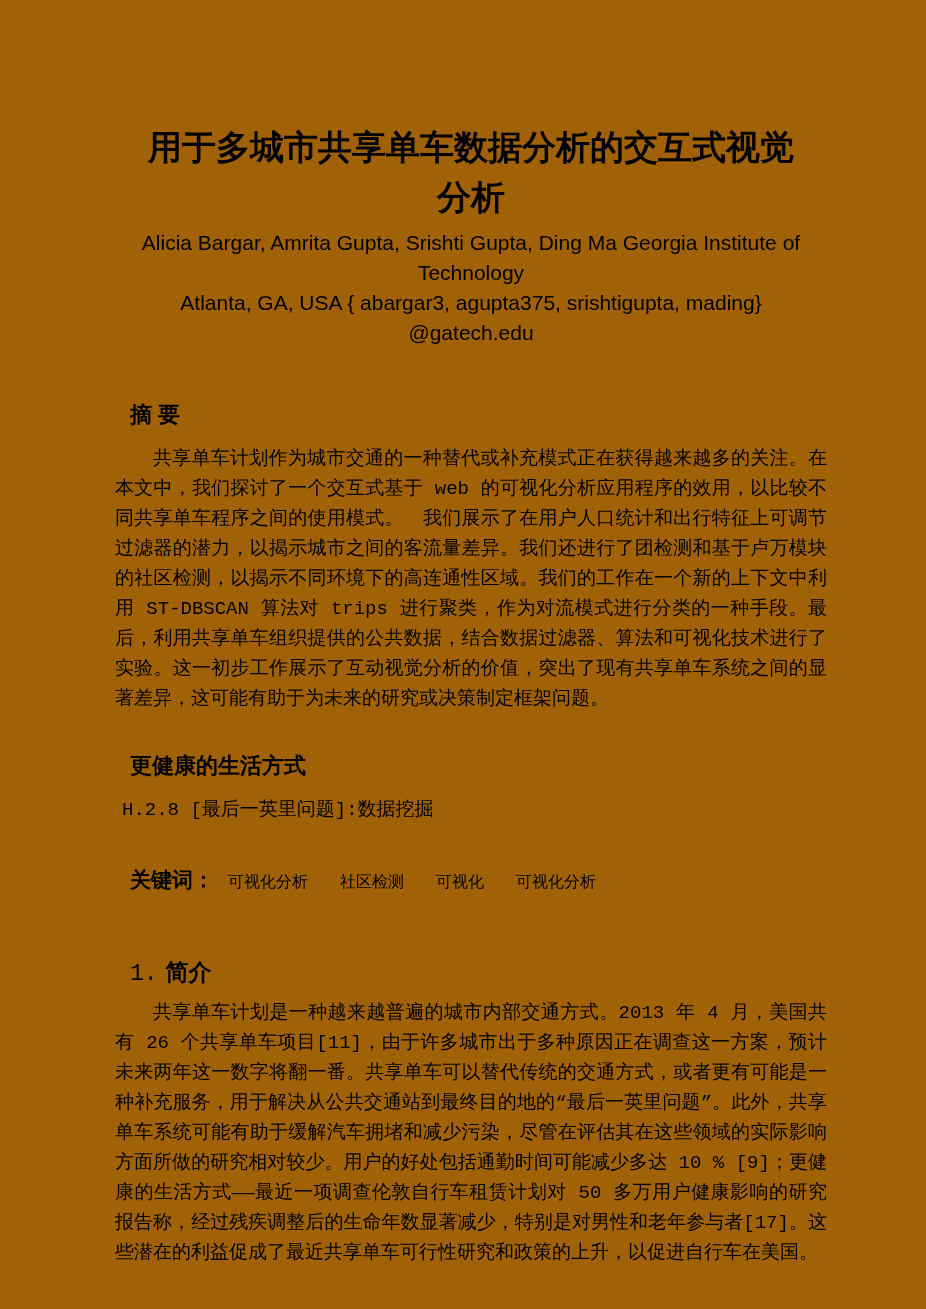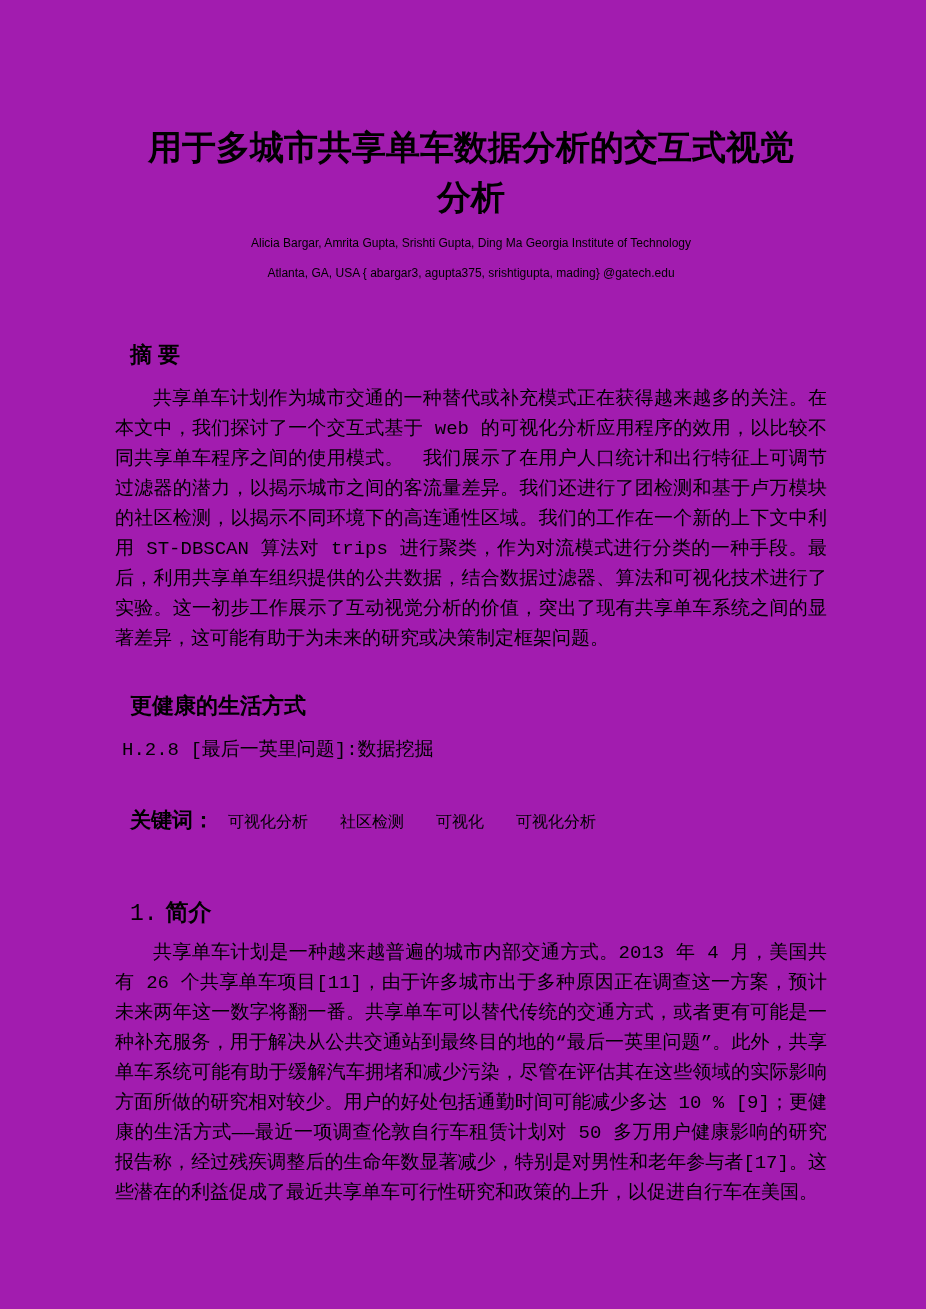--- a/index.html
+++ b/index.html
@@ -4,21 +4,21 @@
 <style>
   html, body {
     margin: 0;
     padding: 0;
     background: #ffffff;
   }
   .page {
     position: relative;
     width: 926px;
     height: 1309px;
-    background: #a21caf;
+    background: #a16207;
     color: #000000;
     overflow: hidden;
     font-family: "Liberation Serif", serif;
   }
   
   .title {
     margin: 122px 99px 0 115px;
     text-align: center;
     font-family: "Liberation Sans", sans-serif;
     font-weight: bold;
@@ -26,21 +26,21 @@
     line-height: 50px;
     color: #000000;
   }
   .title .tline { display: block; }
 
   
   .authors {
     margin: 6px 99px 0 115px;
     text-align: center;
     font-family: "Liberation Sans", sans-serif;
-    font-size: 12px;
+    font-size: 21px;
     line-height: 30px;
     color: #000000;
   }
 
   
   .heading {
     margin: 0 99px 0 130px;
     font-family: "Liberation Sans", sans-serif;
     font-weight: bold;
     color: #000000;

